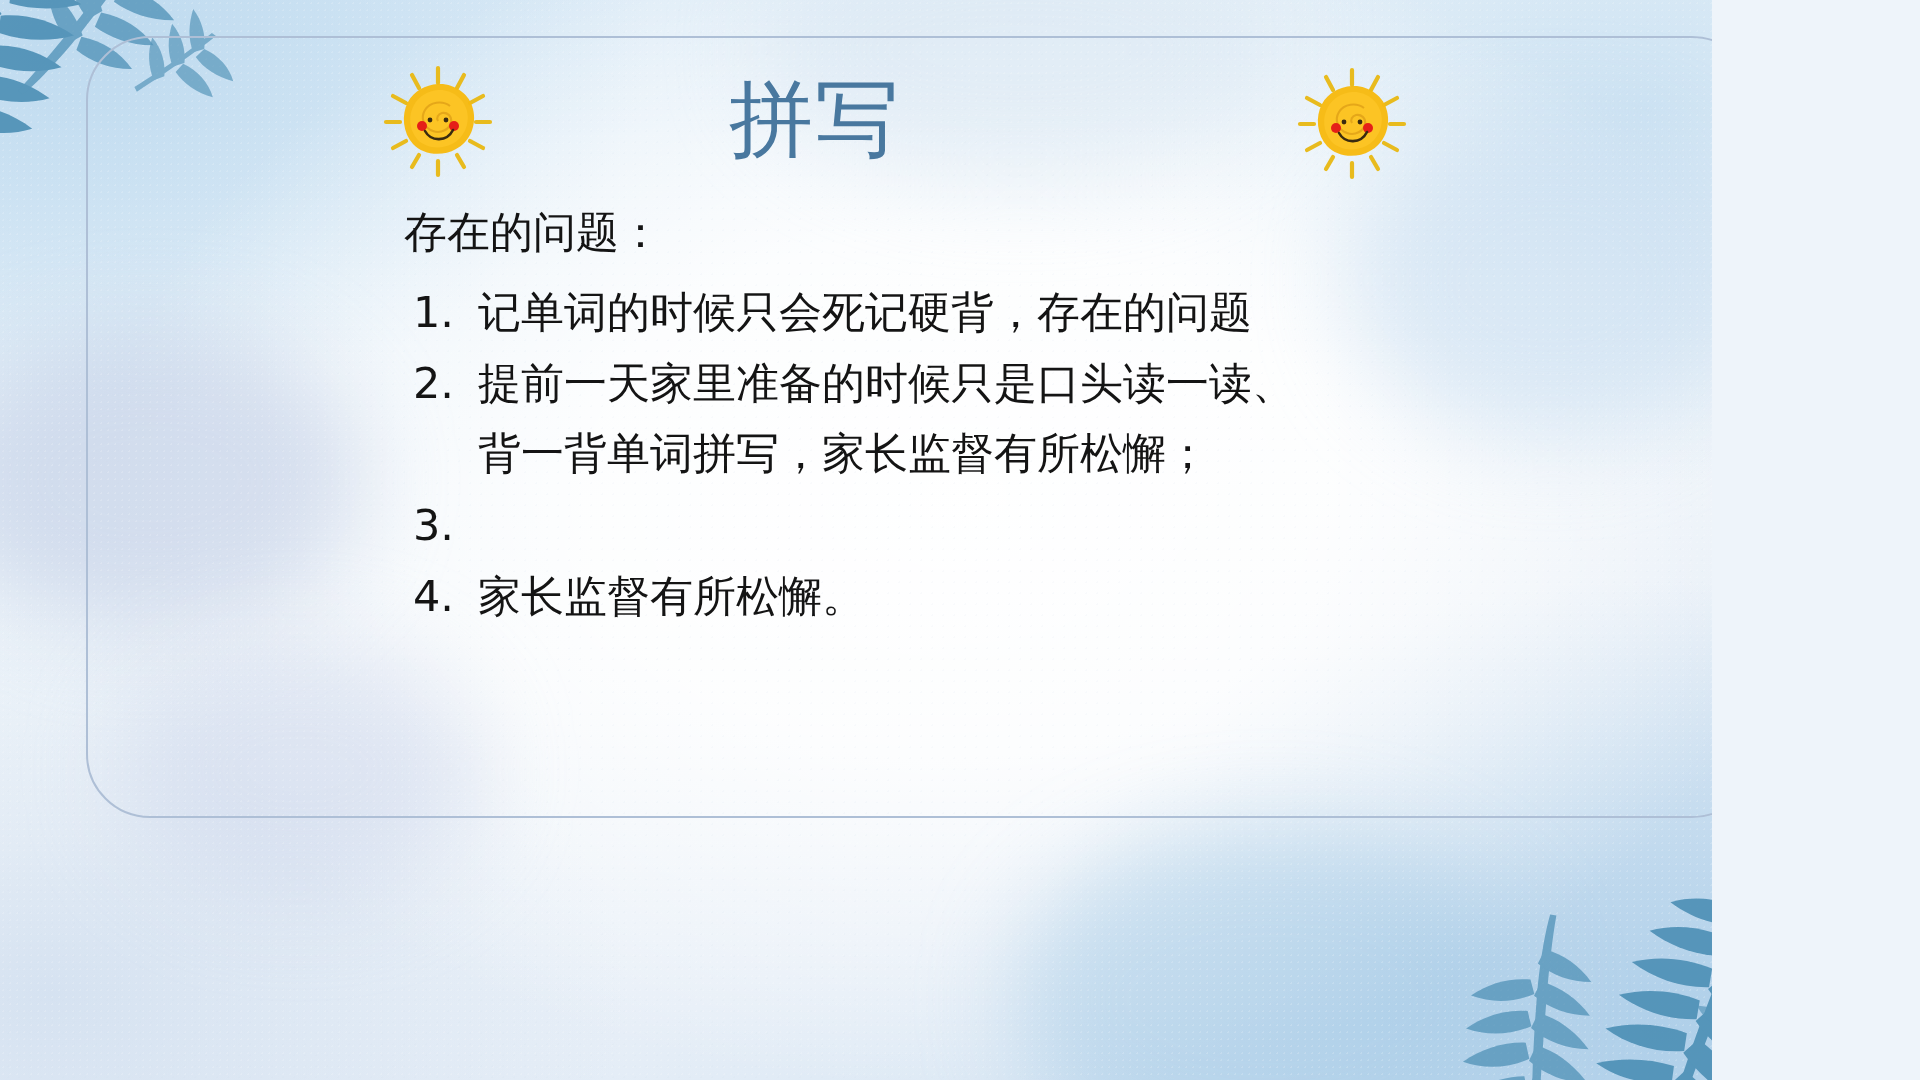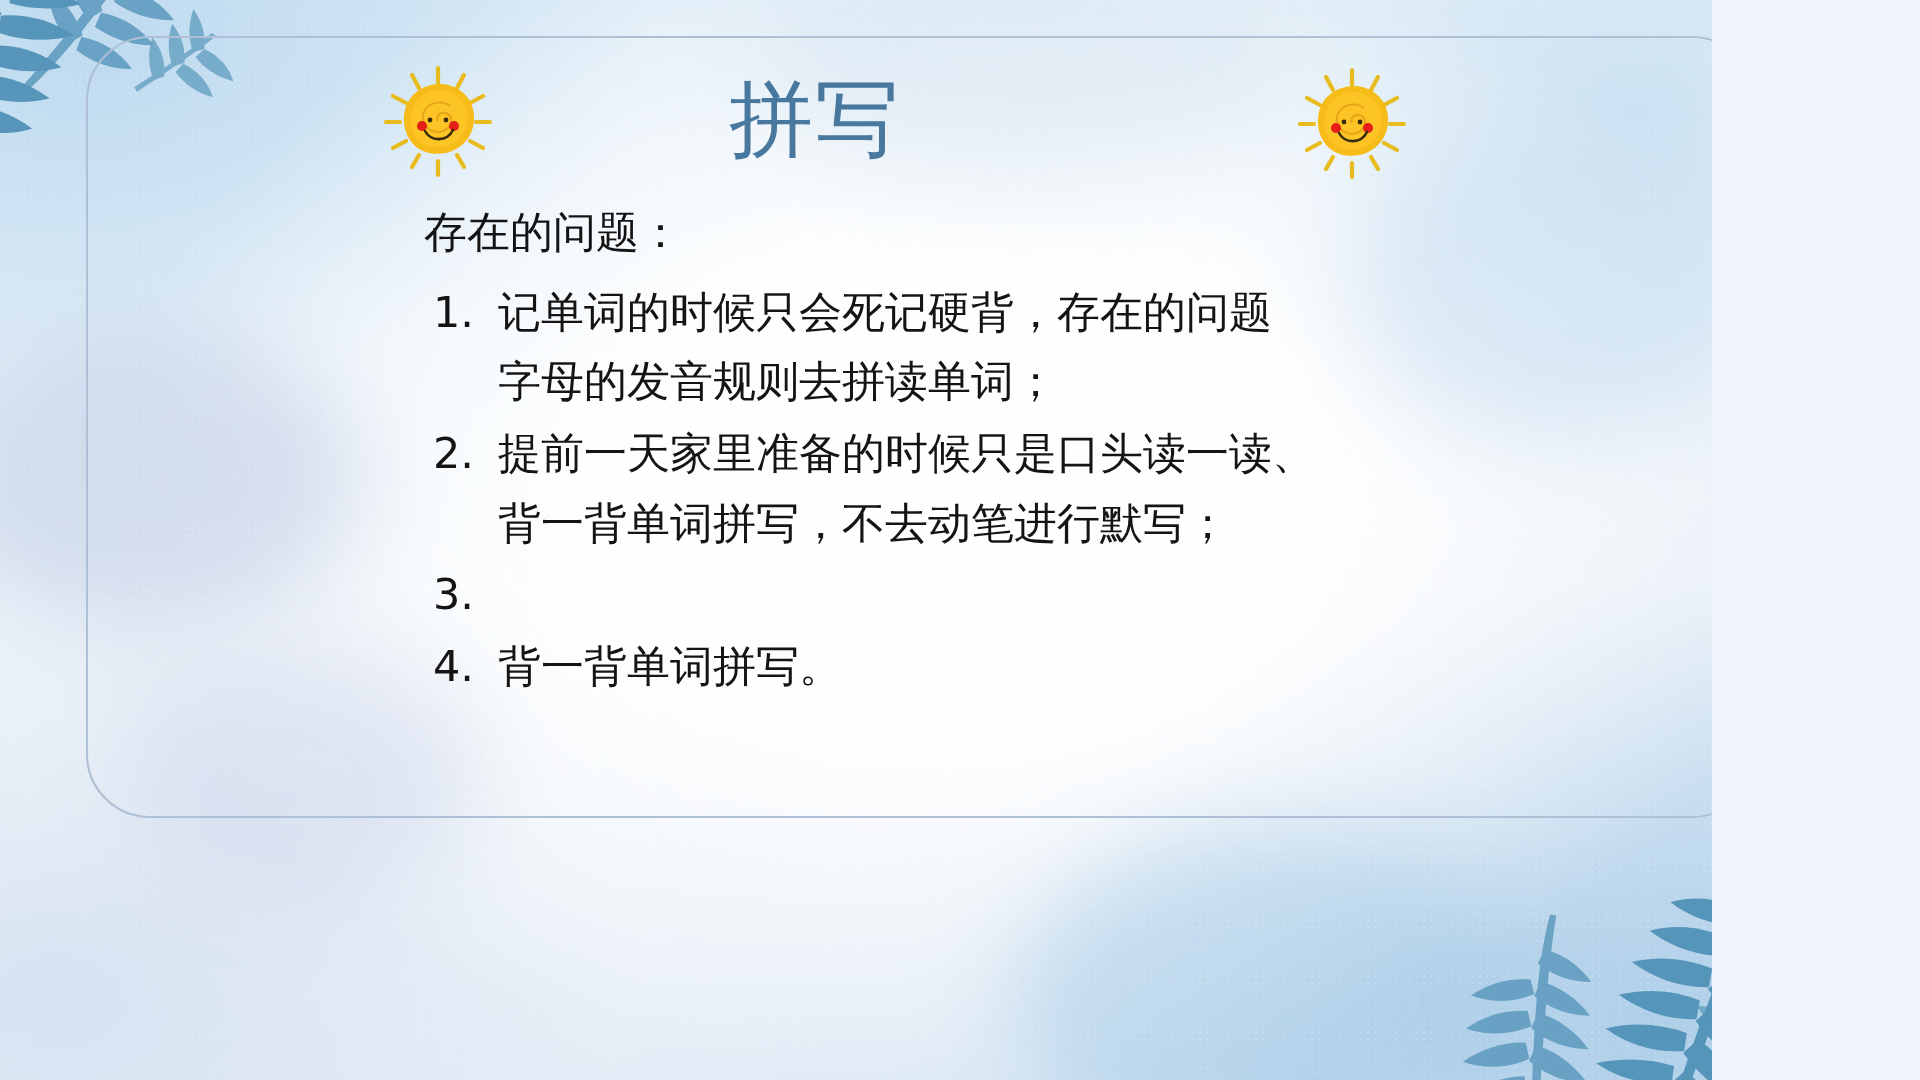--- a/index.html
+++ b/index.html
@@ -51,21 +51,21 @@
   .sun-left{left:378px;top:62px;}
   .sun-right{left:1292px;top:64px;}
 
   
   .foliage{position:absolute;pointer-events:none;}
   .fol-tl{left:-30px;top:-26px;width:430px;height:330px;}
   .fol-br{right:-10px;bottom:-18px;width:520px;height:380px;}
 
   
   .body-block{
-    position:absolute;left:424px;top:198px;width:1140px;
+    position:absolute;left:404px;top:198px;width:1140px;
     color:#141414;font-size:43px;line-height:1.62;
     font-family:"DejaVu Sans","Liberation Sans",sans-serif;
   }
   .lead{margin:0 0 10px 0;}
   ol.problems{margin:0;padding:0;list-style:none;}
   ol.problems li{display:flex;align-items:flex-start;margin:0 0 2px 0;}
   .num{flex:0 0 74px;text-align:right;padding-right:24px;box-sizing:border-box;}
   .txt{flex:1 1 auto;}
   .txt .l2{display:block;}
 </style>
@@ -232,37 +232,36 @@
     <span class="title-inner">拼写</span>
   </div>
 
   <div class="body-block">
     <p class="lead">存在的问题：</p>
     <ol class="problems">
       <li>
         <span class="num">1.</span>
         <span class="txt">
           <span class="l1">记单词的时候只会死记硬背，存在的问题</span>
-          <span class="l2">字母的发音规则去拼读单词；</span>
         </span>
       </li>
       <li>
         <span class="num">2.</span>
         <span class="txt">
           <span class="l1">提前一天家里准备的时候只是口头读一读、</span>
-          <span class="l2">背一背单词拼写，不去动笔进行默写；</span>
+          <span class="l2">背一背单词拼写，家长监督有所松懈；</span>
         </span>
       </li>
       <li>
         <span class="num">3.</span>
         <span class="txt">
         </span>
       </li>
       <li>
         <span class="num">4.</span>
         <span class="txt">
-          <span class="l1">背一背单词拼写。</span>
+          <span class="l1">家长监督有所松懈。</span>
         </span>
       </li>
     </ol>
   </div>
 
 </div>
 
 </body></html>

